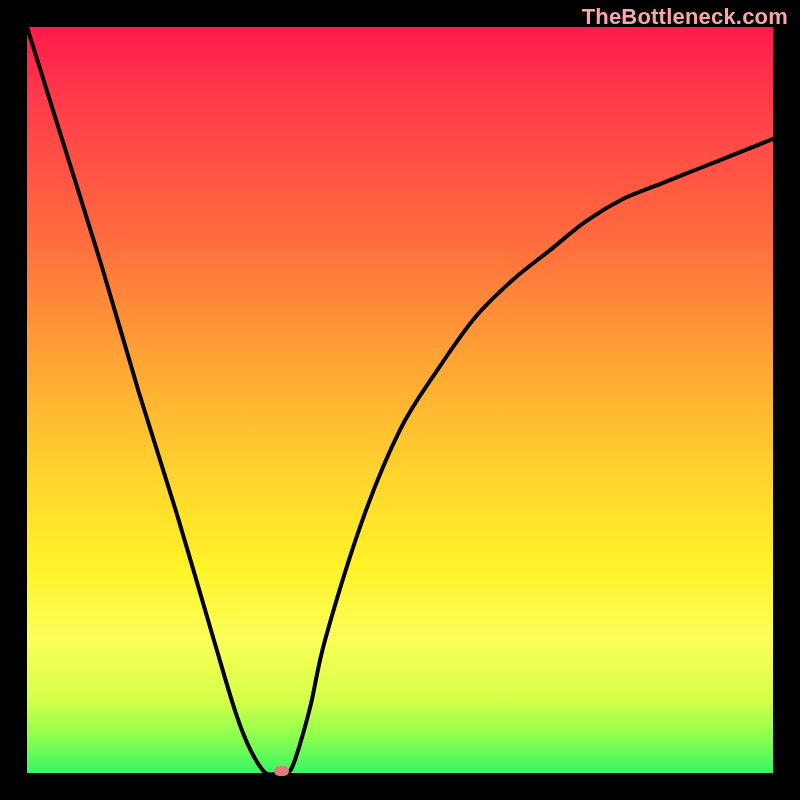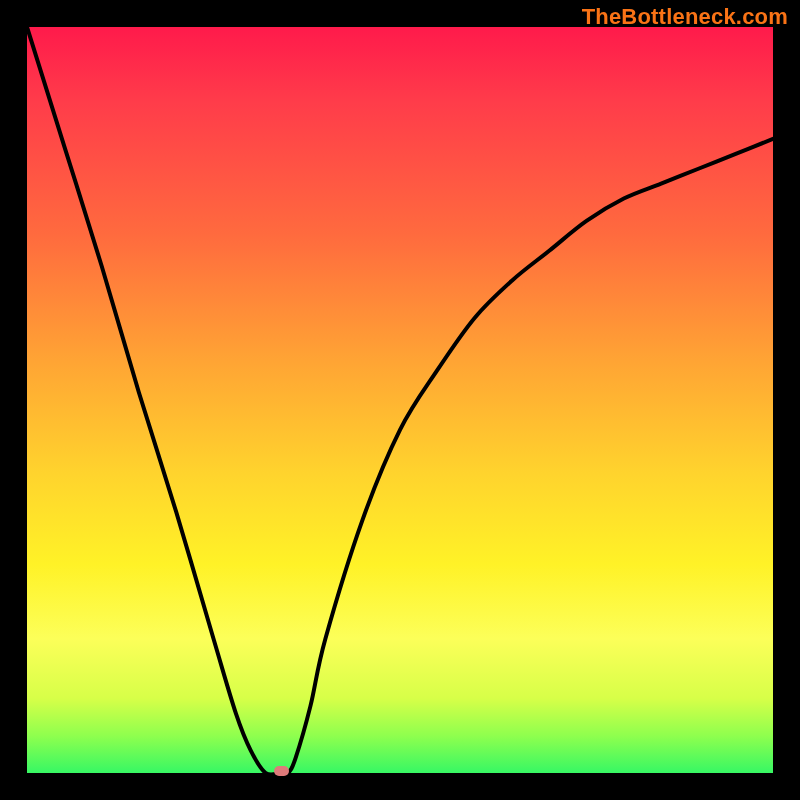--- a/index.html
+++ b/index.html
@@ -38,21 +38,21 @@
       #8fff4e 95%,
       #37f764 100%
     );
   }
   .watermark {
     position: absolute;
     top: 4px;
     right: 12px;
     font-size: 22px;
     font-weight: 600;
-    color: #f97316;
+    color: #fca5a5;
     letter-spacing: 0.2px;
     font-family: Arial, sans-serif;
   }
   svg.curve {
     position: absolute;
     left: 0;
     top: 0;
     width: 746px;
     height: 746px;
   }

